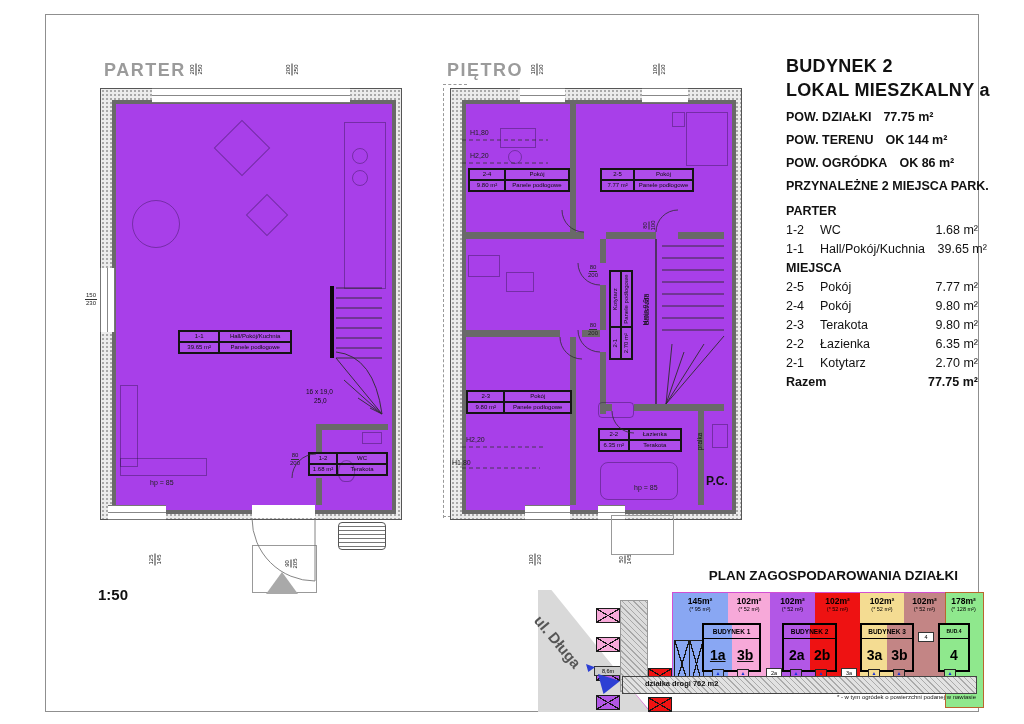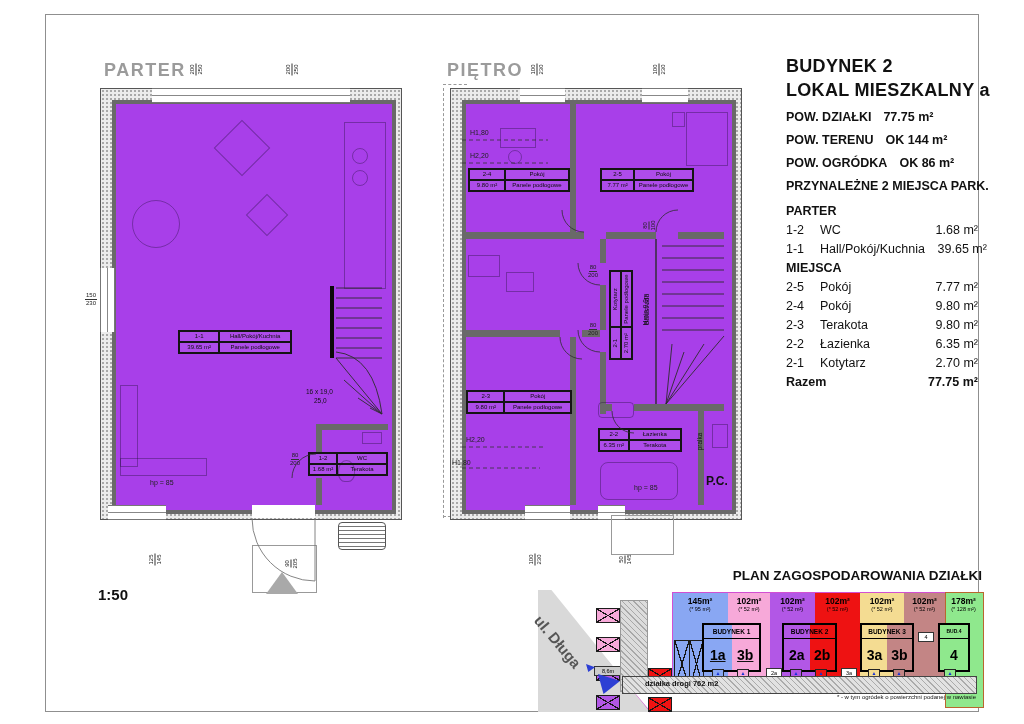--- a/index.html
+++ b/index.html
@@ -331,21 +331,21 @@
       </div>
     <div class="srow" style="font-weight:bold;">
         <span>Razem</span>
         <span></span>
         <span class="ar">77.75 m²</span>
       </div>
   </div>
 
   <div class="abs" style="left:98px;top:586px;font-size:15px;font-weight:bold;">1:50</div>
 
-  <div class="abs sitetitle" style="left:700px;top:568px;width:282px;">PLAN ZAGOSPODAROWANIA DZIAŁKI</div>
+  <div class="abs sitetitle" style="left:676px;top:568px;width:282px;">PLAN ZAGOSPODAROWANIA DZIAŁKI</div>
 
   <div class="abs" style="left:538px;top:590px;width:112px;height:122px;background:#d9d9d9;clip-path:polygon(0 0,12% 0,100% 100%,0 100%);"></div>
   <div class="abs" style="left:544px;top:612px;font-size:15px;font-weight:bold;color:#555;transform:rotate(50deg);transform-origin:left top;">ul. Długa</div>
 
   <div class="abs" style="left: 672px; top: 592px; width: 56px; height: 84px; border: 1px solid rgb(210, 79, 210); background: rgb(137, 167, 243);"></div>
   <div class="abs" style="left: 728px; top: 592px; width: 42px; height: 84px; border-top: 1px solid rgb(210, 79, 210); border-bottom: 1px solid rgb(210, 79, 210); background: rgb(247, 169, 217);"></div>
   <div class="abs" style="left: 770px; top: 592px; width: 45px; height: 84px; border-top: 1px solid rgb(210, 79, 210); border-bottom: 1px solid rgb(210, 79, 210); background: rgb(178, 87, 230);"></div>
   <div class="abs" style="left: 815px; top: 592px; width: 45px; height: 84px; border-top: 1px solid rgb(210, 79, 210); border-bottom: 1px solid rgb(210, 79, 210); background: rgb(238, 18, 18);"></div>
   <div class="abs" style="left: 860px; top: 592px; width: 44px; height: 84px; border-top: 1px solid rgb(210, 79, 210); border-bottom: 1px solid rgb(210, 79, 210); background: rgb(244, 220, 146);"></div>
   <div class="abs" style="left: 904px; top: 592px; width: 41px; height: 84px; border-top: 1px solid rgb(210, 79, 210); border-bottom: 1px solid rgb(210, 79, 210); background: rgb(195, 133, 133);"></div>

